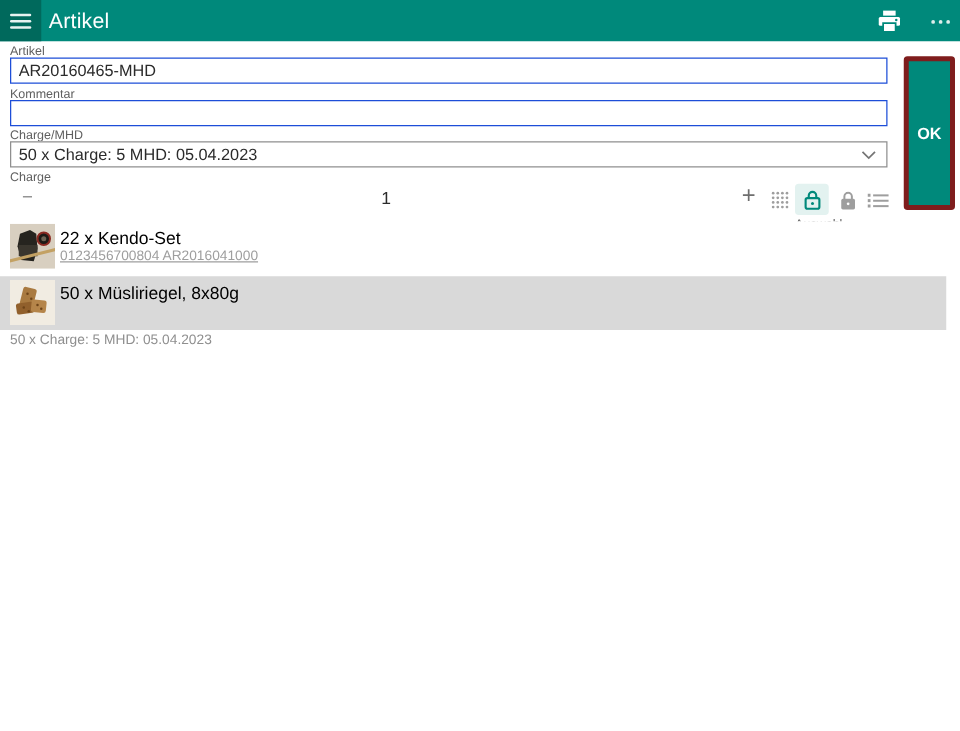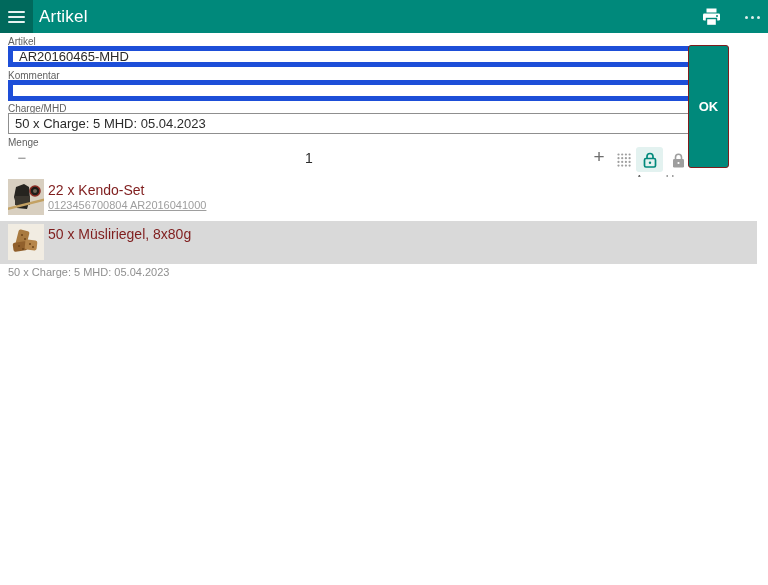--- a/index.html
+++ b/index.html
@@ -20,21 +20,21 @@
                 align-items:center;justify-content:center;gap:3px;cursor:pointer;}
   .overflow-btn i{width:3px;height:3px;border-radius:50%;background:#DDEEEB;}
 
   
   .field-label{position:absolute;left:8px;font-size:10px;color:#5f5f5f;}
   .lbl-artikel{top:36px;}
   .lbl-kommentar{top:70px;}
   .lbl-charge{top:103px;}
   .lbl-menge{top:137px;}
   .text-input{position:absolute;left:8px;width:702px;height:21px;box-sizing:border-box;
-              border:5px solid #1d4ed8;border-radius:0;background:#fff;
+              border:1px solid #1d4ed8;border-radius:0;background:#fff;
               font-family:"Liberation Sans",sans-serif;font-size:13px;color:#2b2b2b;
               padding:0 6px;outline:none;}
   .inp-artikel{top:46px;}
   .inp-kommentar{top:80px;}
   .select-box{position:absolute;left:8px;top:113px;width:702px;height:21px;box-sizing:border-box;
               border:1px solid #8f8f8f;background:#fff;display:flex;align-items:center;
               font-size:13px;color:#2b2b2b;padding:0 6px;cursor:pointer;}
   .select-box .sel-text{flex:1;}
   .chevron{width:12px;height:8px;margin-right:2px;}
 
@@ -47,32 +47,32 @@
             font-size:19px;display:flex;align-items:center;justify-content:center;cursor:pointer;}
   .auswahl-label{position:absolute;left:618px;top:137px;width:74px;text-align:center;
                  font-size:10px;color:#5f5f5f;margin-top:37px;}
   .icon-btn{position:absolute;display:flex;align-items:center;justify-content:center;cursor:pointer;}
   .grid-btn{left:614px;top:150px;width:20px;height:20px;}
   .lock-open-btn{left:636px;top:147px;width:27px;height:25px;background:#E3F2F0;border-radius:3px;}
   .lock-closed-btn{left:668px;top:150px;width:20px;height:20px;}
   .list-btn{left:691px;top:150px;width:22px;height:20px;}
 
   
-  .ok-btn{position:absolute;left:688px;top:45px;width:41px;height:123px;background:#00897B;
-          border:1px solid #7f1d1d;border-radius:3px;color:#fff;font-size:13px;font-weight:bold;
+  .ok-btn{position:absolute;left:723px;top:45px;width:41px;height:123px;background:#00897B;
+          border:4px solid #7f1d1d;border-radius:3px;color:#fff;font-size:13px;font-weight:bold;
           display:flex;align-items:center;justify-content:center;cursor:pointer;box-sizing:border-box;}
 
   
   .list-item{position:absolute;left:0;width:757px;cursor:pointer;}
   .item-1{top:177px;height:40px;background:#ffffff;}
   .item-2{top:206px;height:43px;background:#D9D9D9;margin-top:15px;}
   .thumb{position:absolute;left:8px;width:36px;height:36px;}
   .item-1 .thumb{top:2px;}
   .item-2 .thumb{top:3px;}
-  .item-title{position:absolute;left:48px;top:5px;font-size:14px;color:#7f1d1d;}
+  .item-title{position:absolute;left:48px;top:5px;font-size:14px;color:#000000;}
   .item-sub{position:absolute;left:48px;top:22px;font-size:11px;color:#9e9e9e;text-decoration:underline;}
 
   .status-line{position:absolute;left:8px;top:266px;font-size:11px;color:#8f8f8f;}
 </style>
 </head>
 <body>
 
 <div class="screen">
 
   <div class="header">
@@ -106,21 +106,21 @@
   <input class="text-input inp-kommentar" type="text" value="" style="">
 
   <div class="field-label lbl-charge">Charge/MHD</div>
   <div class="select-box">
     <span class="sel-text">50 x Charge: 5 MHD: 05.04.2023</span>
     <svg class="chevron" viewBox="0 0 12 8">
       <polyline points="1,1.5 6,6.5 11,1.5" fill="none" stroke="#757575" stroke-width="1.4"></polyline>
     </svg>
   </div>
 
-  <div class="field-label lbl-menge">Menge</div>
+  <div class="field-label lbl-menge">Charge</div>
   <div class="minus-btn">−</div>
   <div class="menge-value">1</div>
   <div class="plus-btn">+</div>
 
   <div class="auswahl-label">Auswahl</div>
 
   <div class="icon-btn grid-btn">
     <svg width="14" height="14" viewBox="0 0 14 14">
       <g fill="#9e9e9e">
         <circle cx="1.5" cy="1.5" r="1.1"></circle>

